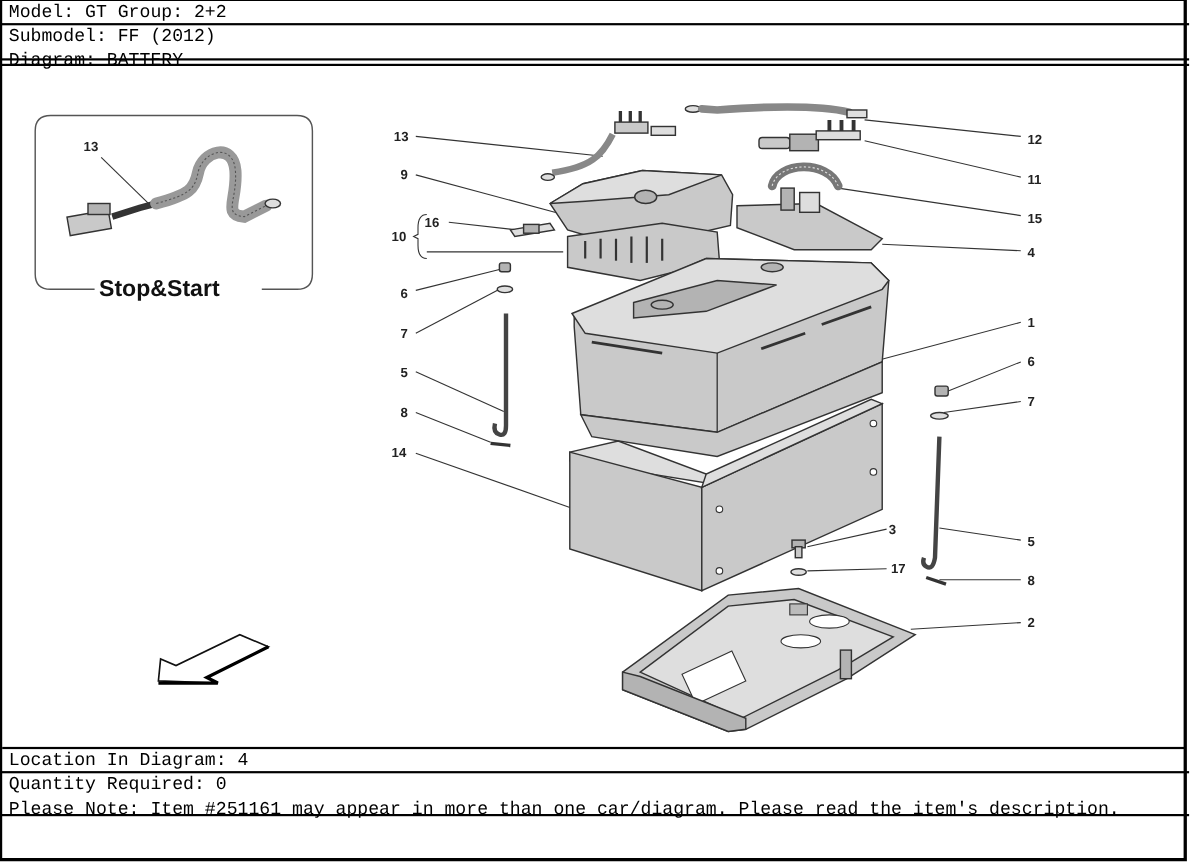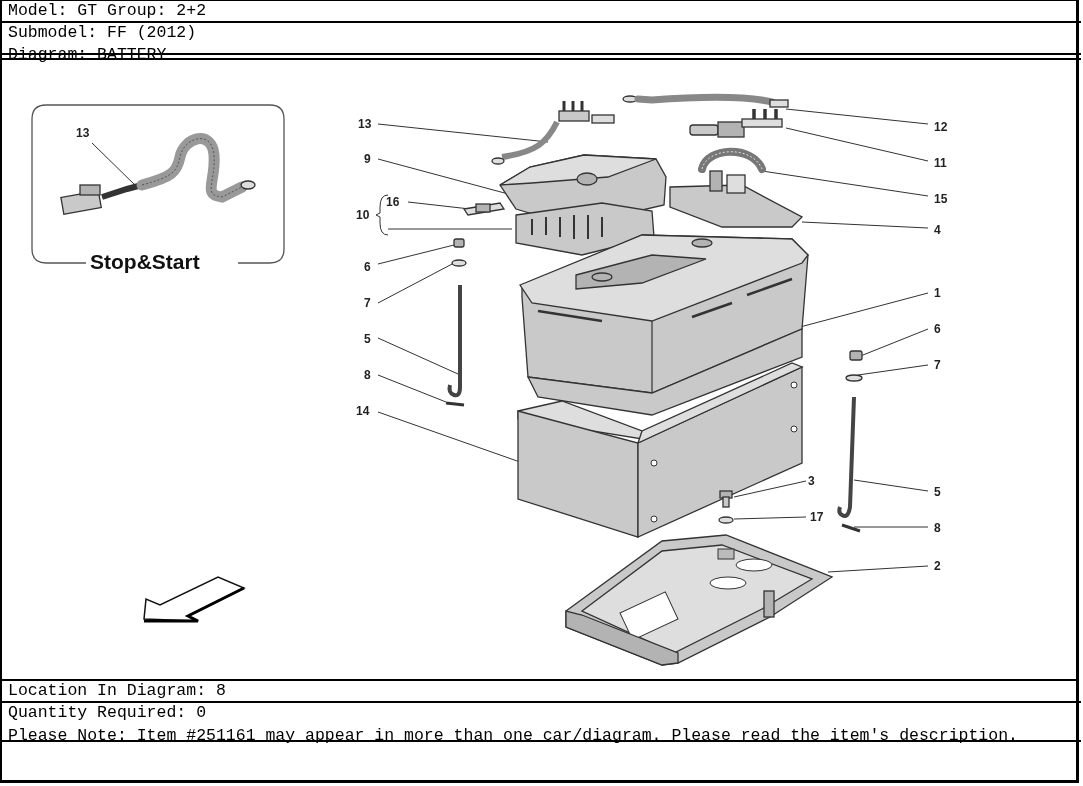--- a/index.html
+++ b/index.html
@@ -223,15 +223,15 @@
       <rect x="622" y="534" width="50" height="30" fill="#fff" stroke="#333" transform="rotate(-25 647 549)"></rect>
       <ellipse cx="752" cy="498" rx="18" ry="6" fill="#fff" stroke="#333"></ellipse>
       <ellipse cx="726" cy="516" rx="18" ry="6" fill="#fff" stroke="#333"></ellipse>
       <rect x="716" y="482" width="16" height="10" fill="#bbb" stroke="#333"></rect>
       <rect x="762" y="524" width="10" height="26" class="part-dark"></rect>
       <polygon class="part-dark" points="564,544 564,560 660,598 676,596 676,586 580,548"></polygon>
     </g>
   </svg>
 </div>
 
-<div class="row r4">Location In Diagram: 8</div>
+<div class="row r4">Location In Diagram: 4</div>
 <div class="row r5">Quantity Required: 0</div>
 <div class="row r6">Please Note: Item #251161 may appear in more than one car/diagram. Please read the item's description.</div>
 
 </body></html>

